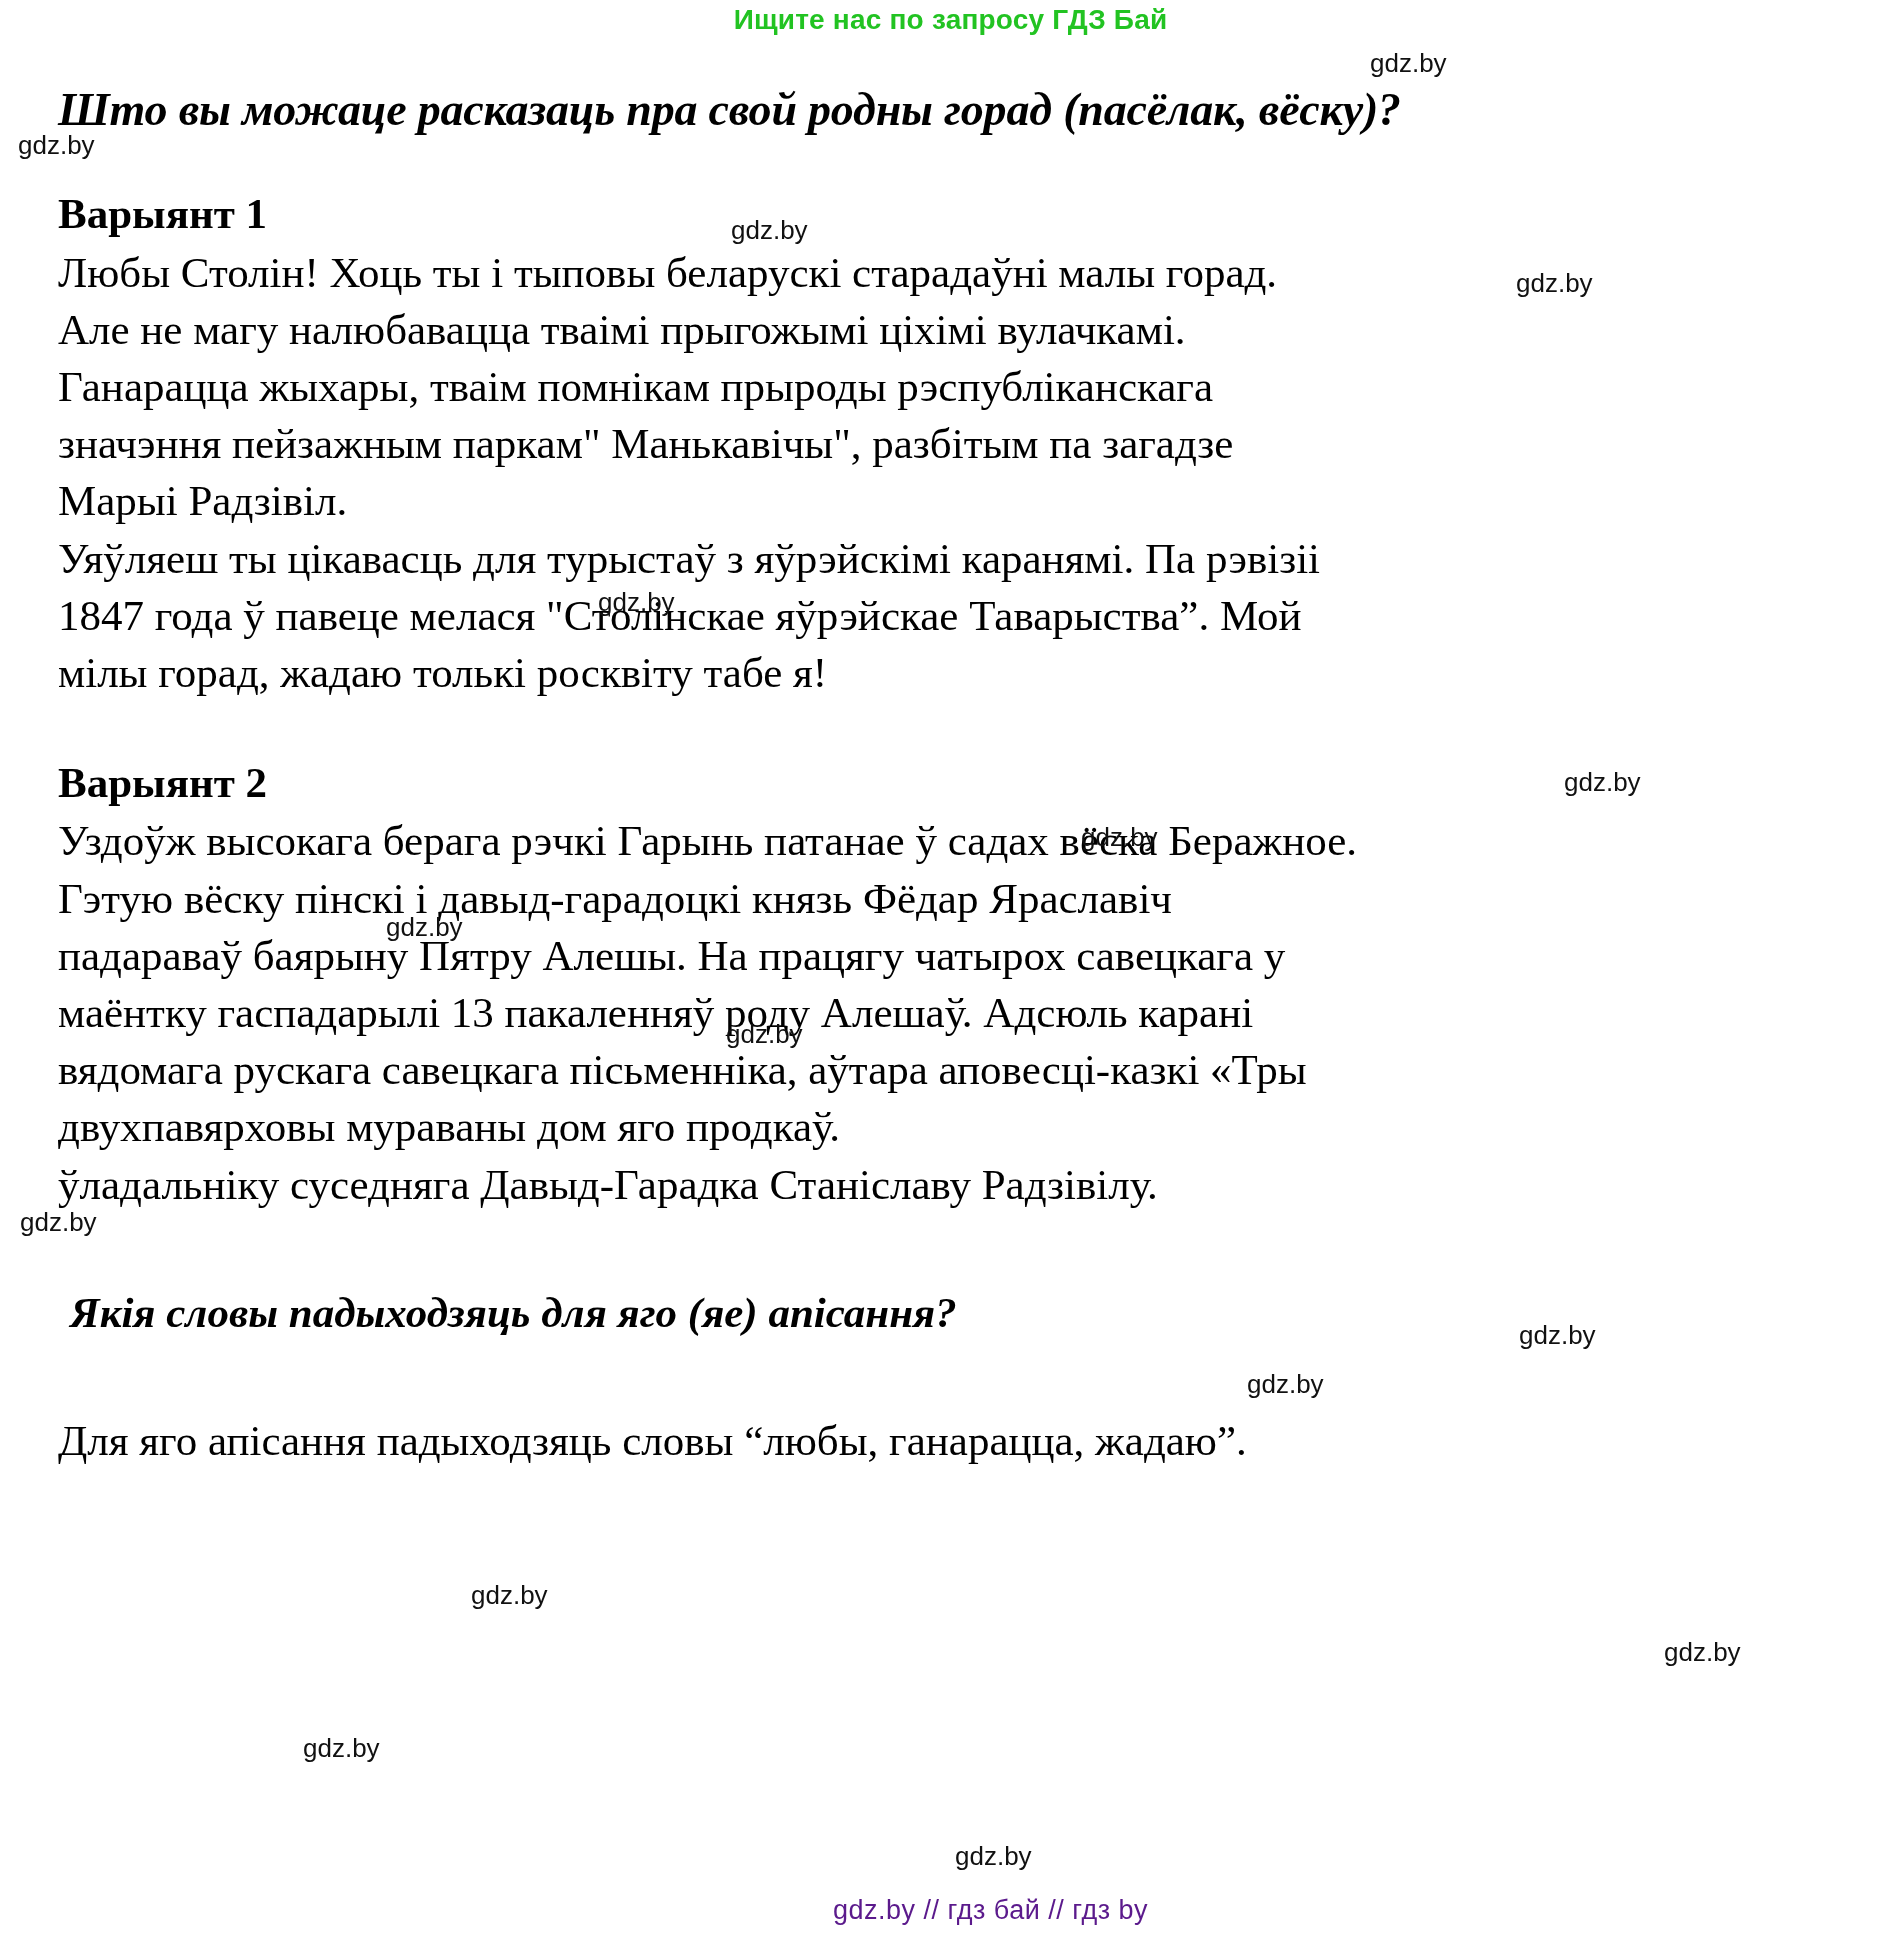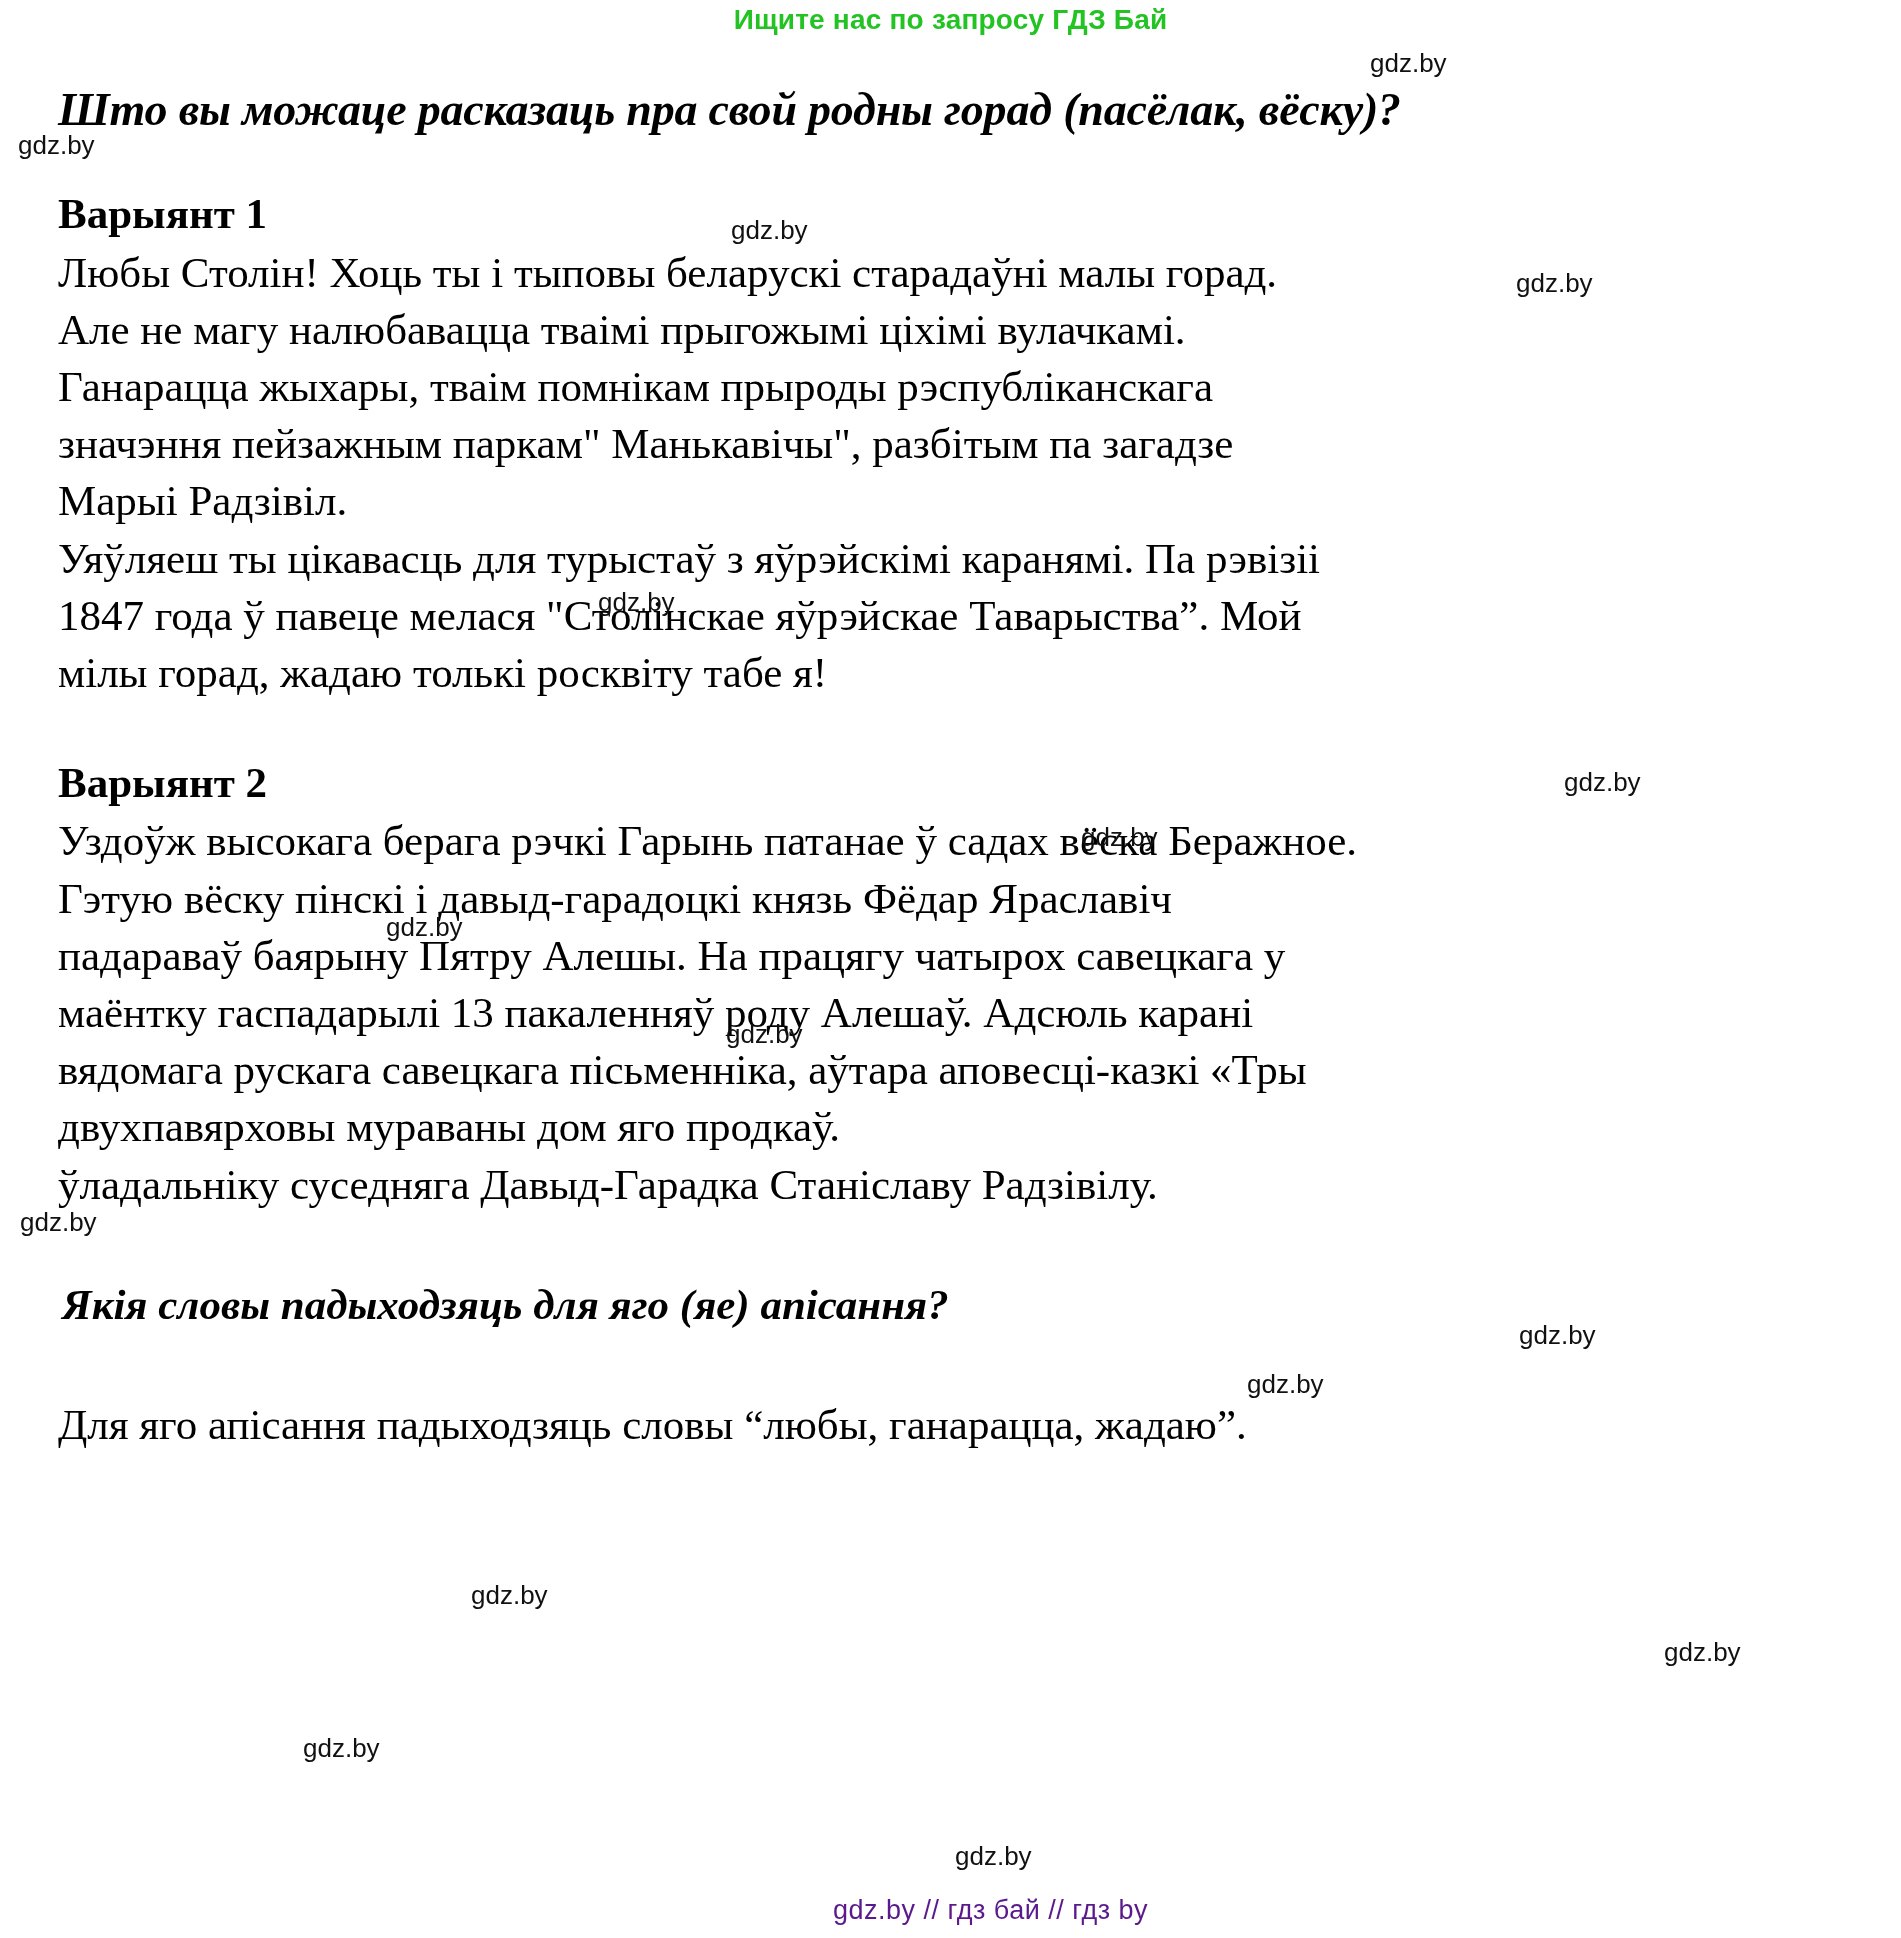--- a/index.html
+++ b/index.html
@@ -75,21 +75,21 @@
   }
 
   .block-v1 { margin-bottom: 0; }
   .spacer-md { height: 58px; }
   .spacer-lg { height: 64px; }
 
   h2.question-title {
     font-size: 43px;
     font-weight: bold;
     font-style: italic;
-    margin: 4px;
+    margin: 12px;
     line-height: 1.1;
     white-space: nowrap;
   }
 
   
   .wm {
     position: absolute;
     font-family: "Liberation Sans", "DejaVu Sans", sans-serif;
     font-size: 26px;
     color: #111111;

